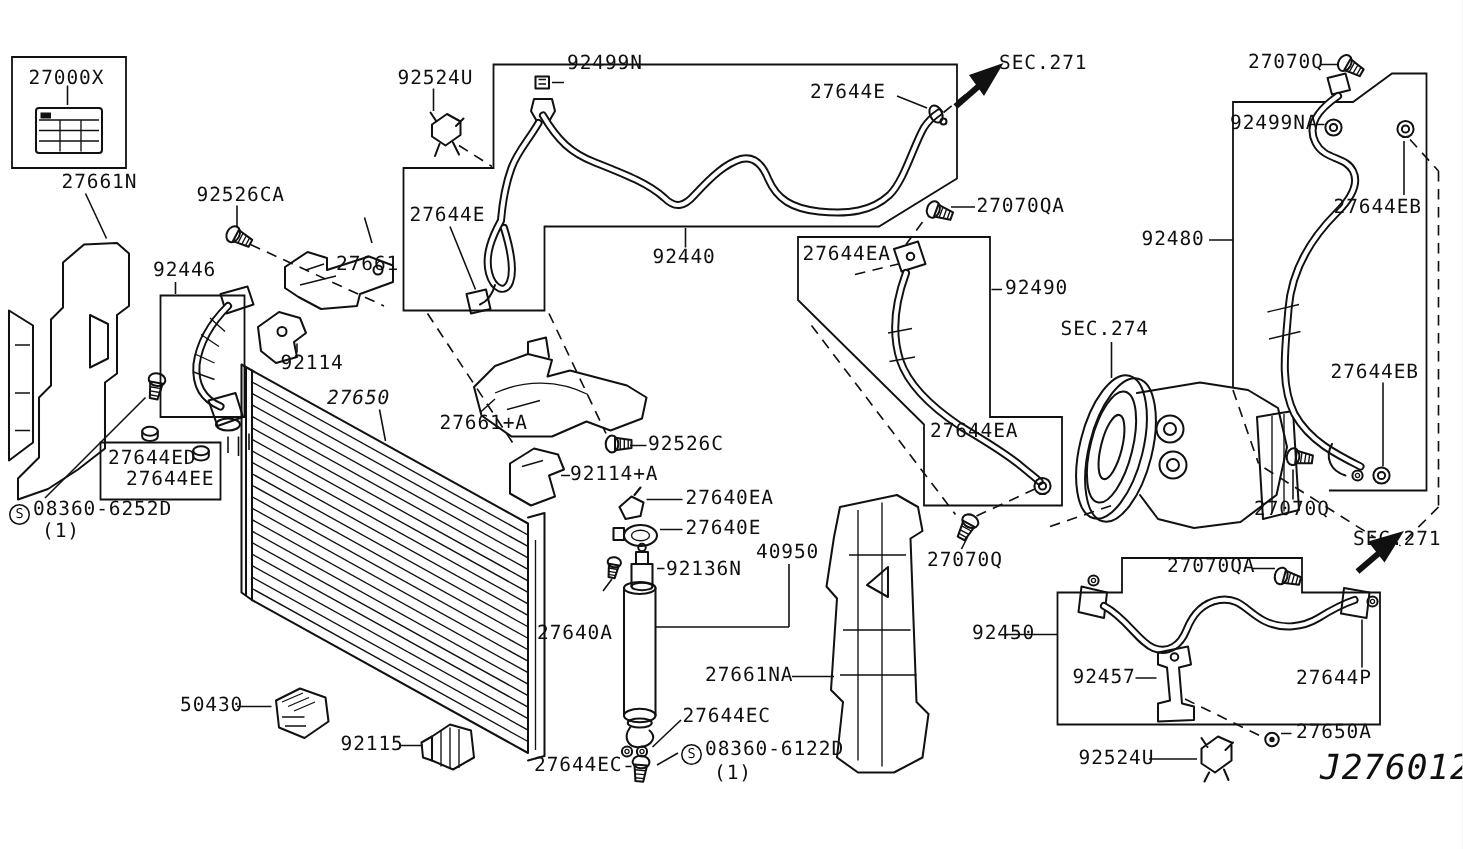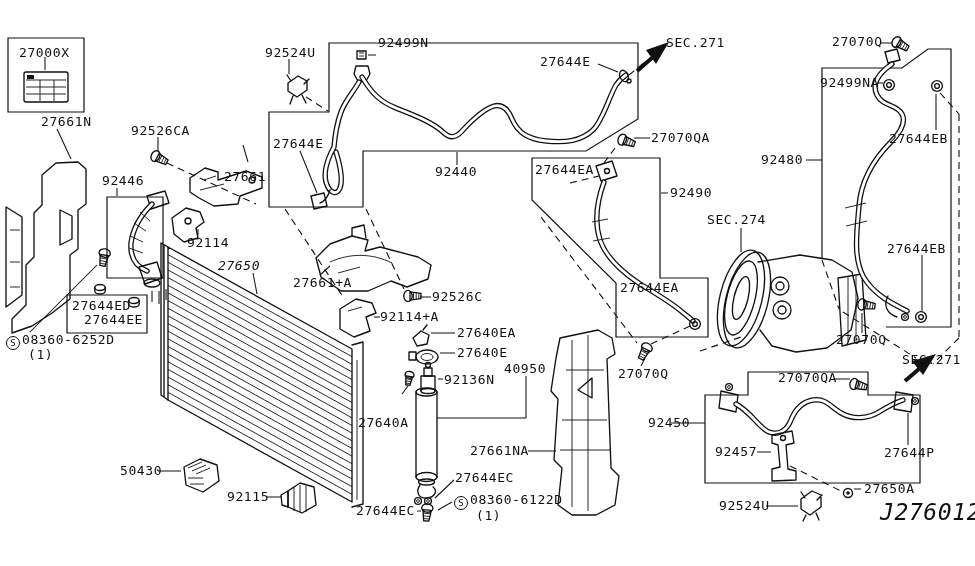--- a/index.html
+++ b/index.html
@@ -313,21 +313,21 @@
       <div class="plabel" style="left: 457px; top: 346px;"><span>27640E</span></div>
       <div class="plabel" style="left: 444px; top: 373px;"><span>92136N</span></div>
       <div class="plabel" style="left: 504px; top: 362px;"><span>40950</span></div>
       <div class="plabel" style="left: 358px; top: 388px; margin-top: 28px;"><span>27640A</span></div>
       <div class="plabel" style="left: 618px; top: 367px;"><span>27070Q</span></div>
       <div class="plabel" style="left: 648px; top: 416px;"><span>92450</span></div>
       <div class="plabel" style="left: 470px; top: 444px;"><span>27661NA</span></div>
       <div class="plabel" style="left: 778px; top: 371px;"><span>27070QA</span></div>
       <div class="plabel" style="left: 902px; top: 353px;"><span>SEC.271</span></div>
       <div class="plabel" style="left: 715px; top: 445px;"><span>92457</span></div>
-      <div class="plabel" style="left: 864px; top: 446px; margin-left: 20px;"><span>27644P</span></div>
+      <div class="plabel" style="left: 864px; top: 446px;"><span>27644P</span></div>
       <div class="plabel" style="left: 120px; top: 464px;"><span>50430</span></div>
       <div class="plabel" style="left: 227px; top: 490px;"><span>92115</span></div>
       <div class="plabel" style="left: 455px; top: 471px;"><span>27644EC</span></div>
       <div class="plabel" style="left: 356px; top: 504px;"><span>27644EC</span></div>
       <div class="plabel" style="left: 454px; top: 493px;"><span class="sbadge">S</span><span>08360-6122D</span></div>
       <div class="plabel" style="left: 476px; top: 509px;"><span>(1)</span></div>
       <div class="plabel" style="left: 864px; top: 482px; text-align: right;"><span>27650A</span></div>
       <div class="plabel" style="left: 719px; top: 499px;"><span>92524U</span></div>
       <div class="plabel" style="left: 880px; top: 500px; font-size: 23px; font-style: italic;"><span>J276012B</span></div>
     </div>

